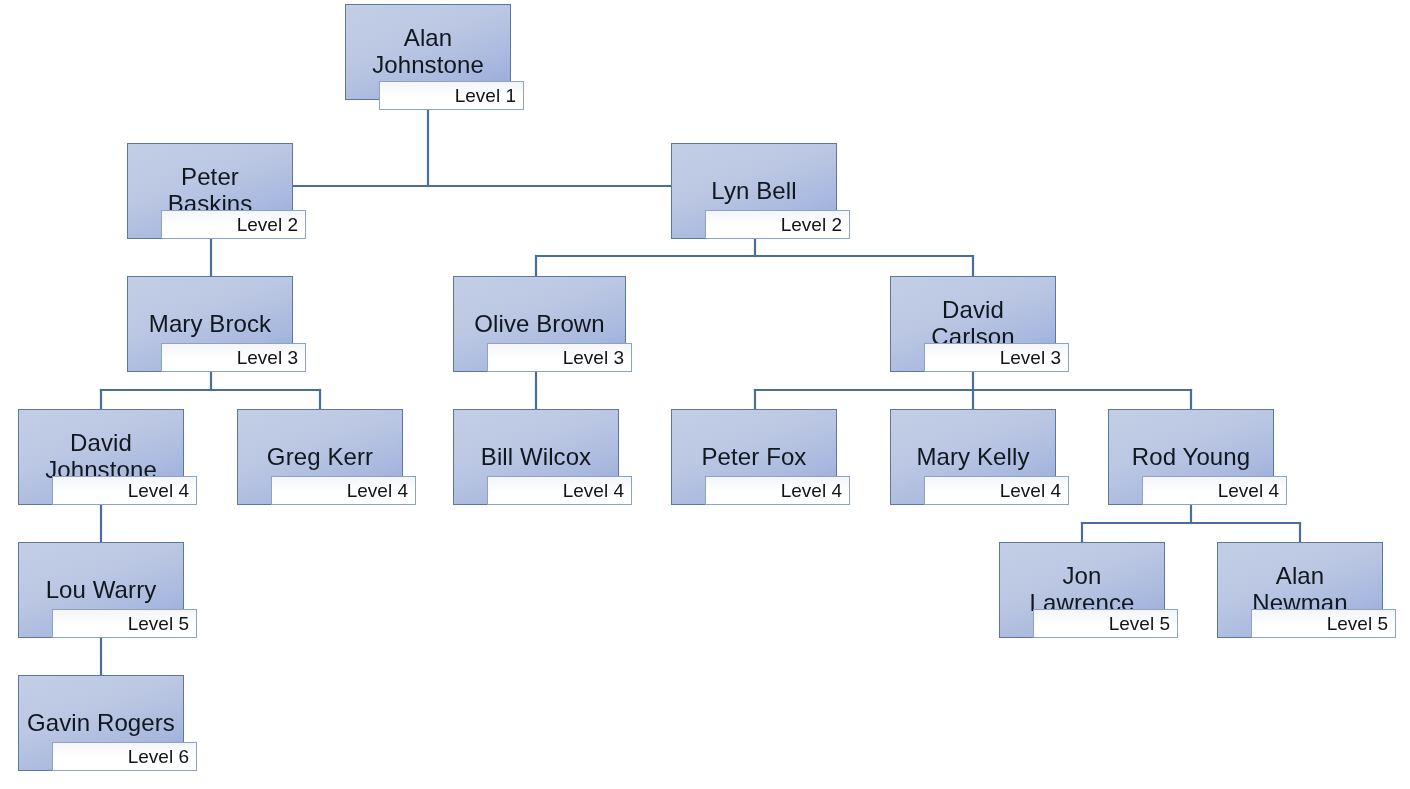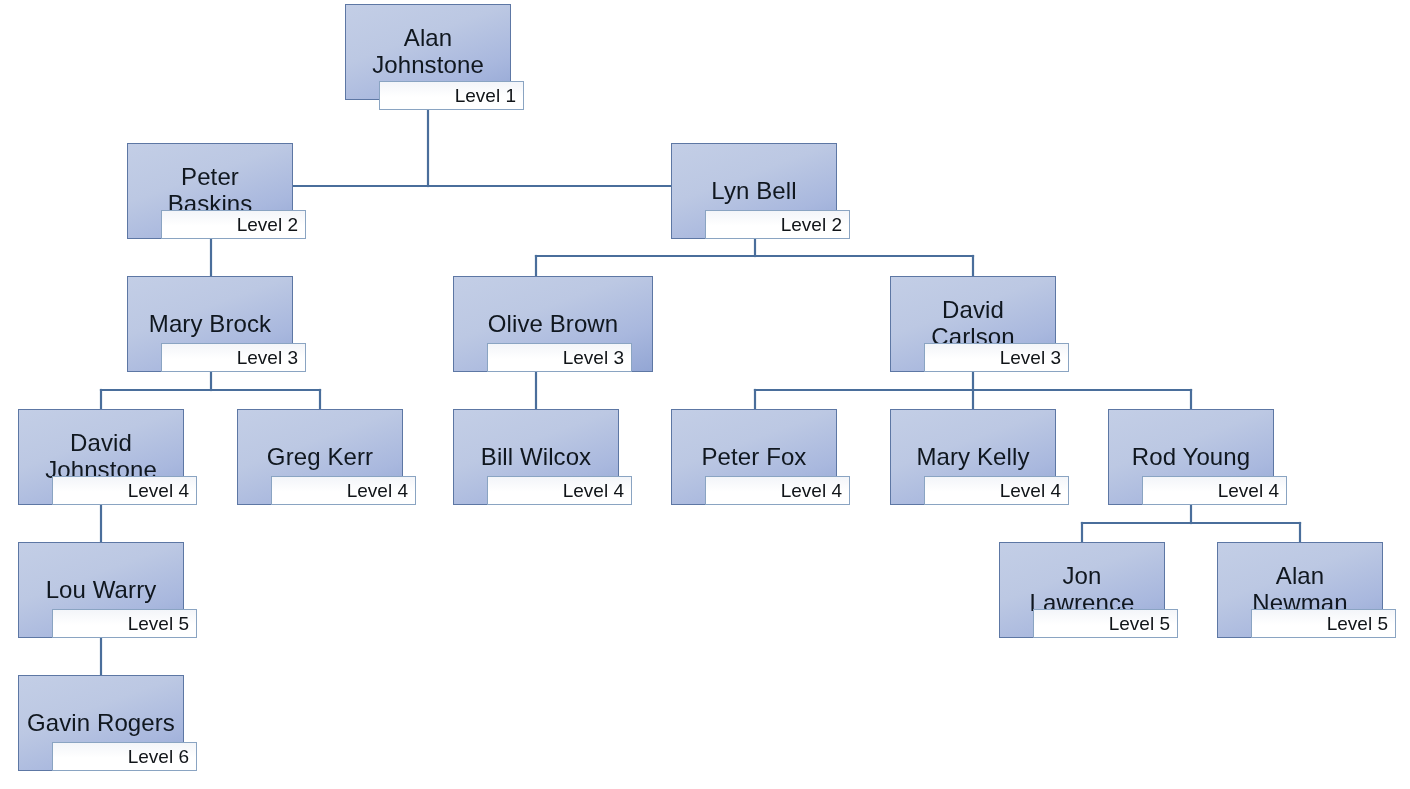--- a/index.html
+++ b/index.html
@@ -116,21 +116,21 @@
         </div>
         <div class="level-tag" style="left: 34px; top: 67px; width: 145px;">Level 2</div>
       </div>
       <div class="node" style="left: 127px; top: 276px; width: 166px; height: 96px;">
         <div class="node-box" style="width: 166px; height: 96px;">
           <span class="node-name">Mary Brock</span>
         </div>
         <div class="level-tag" style="left: 34px; top: 67px; width: 145px;">Level 3</div>
       </div>
       <div class="node" style="left: 453px; top: 276px; width: 166px; height: 96px;">
-        <div class="node-box" style="width: 200px; height: 96px;">
+        <div class="node-box" style="width: 173px; height: 96px;">
           <span class="node-name">Olive Brown</span>
         </div>
         <div class="level-tag" style="left: 34px; top: 67px; width: 145px;">Level 3</div>
       </div>
       <div class="node" style="left: 890px; top: 276px; width: 166px; height: 96px;">
         <div class="node-box" style="width: 166px; height: 96px;">
           <span class="node-name">David
 Carlson</span>
         </div>
         <div class="level-tag" style="left: 34px; top: 67px; width: 145px;">Level 3</div>

